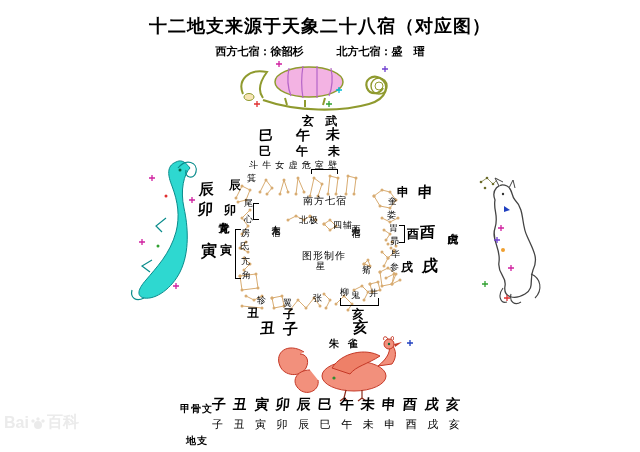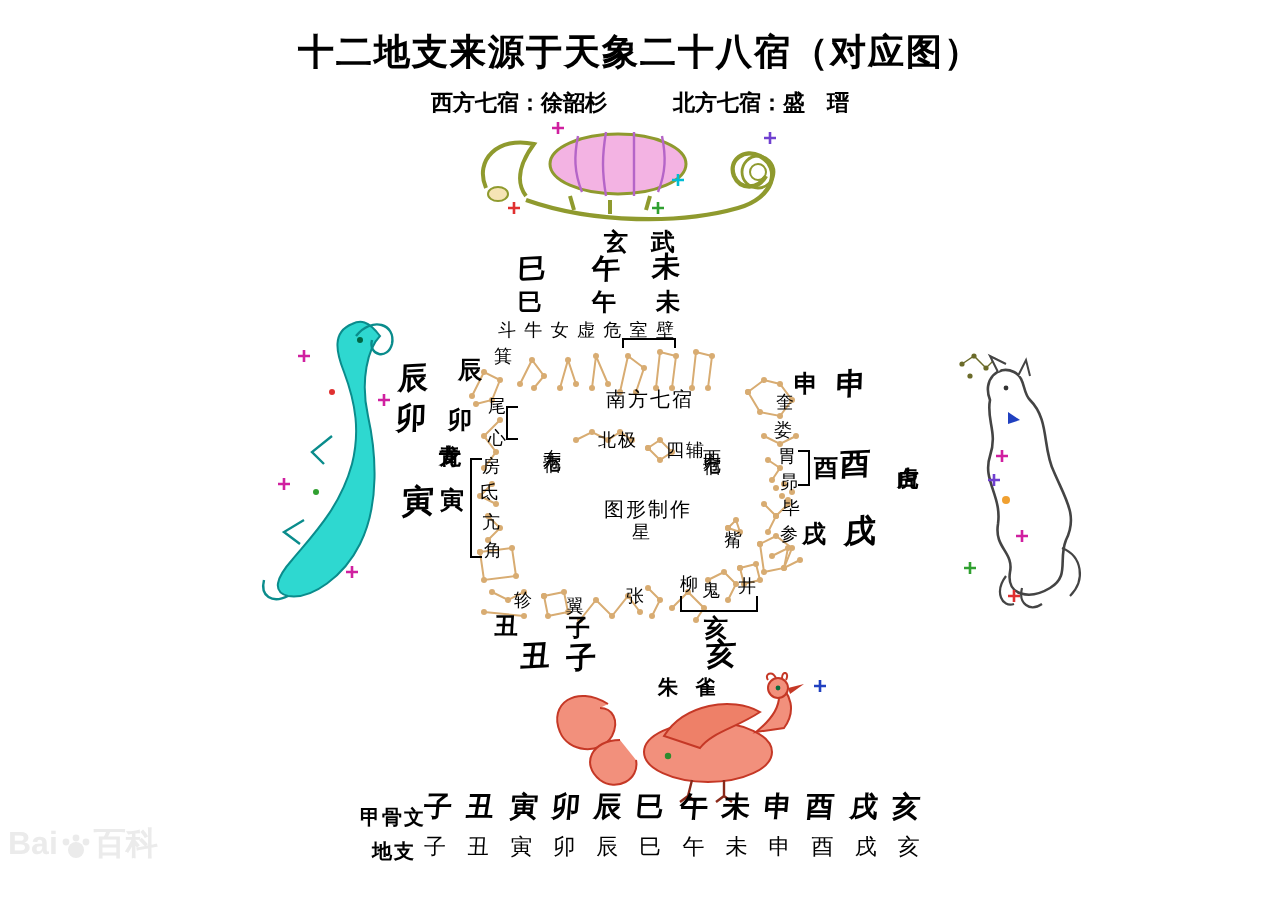--- a/index.html
+++ b/index.html
@@ -334,21 +334,21 @@
   <div class="abs brkU" style="left:340px;top:298px;width:37px;height:7px"></div>
   <span class="abs b" style="left:247px;top:307px">丑</span>
   <span class="abs b" style="left:283px;top:308px">子</span>
   <span class="abs b" style="left:352px;top:308px">亥</span>
 
   <span class="abs og" style="left:260px;top:321px;font-size:15px">丑</span>
   <span class="abs og" style="left:283px;top:322px;font-size:15px">子</span>
   <span class="abs og" style="left:353px;top:320px;font-size:15px">亥</span>
 
   <div class="abs tlabel" style="left:180px;top:402px">甲骨文</div>
-  <div class="abs tlabel" style="left:186px;top:419px">地支</div>
+  <div class="abs tlabel" style="left:186px;top:434px">地支</div>
   <div class="abs trow trow-g" style="left:212px;top:397px;width:248px">
       <span>子</span>
       <span>丑</span>
       <span>寅</span>
       <span>卯</span>
       <span>辰</span>
       <span>巳</span>
       <span>午</span>
       <span>未</span>
       <span>申</span>

